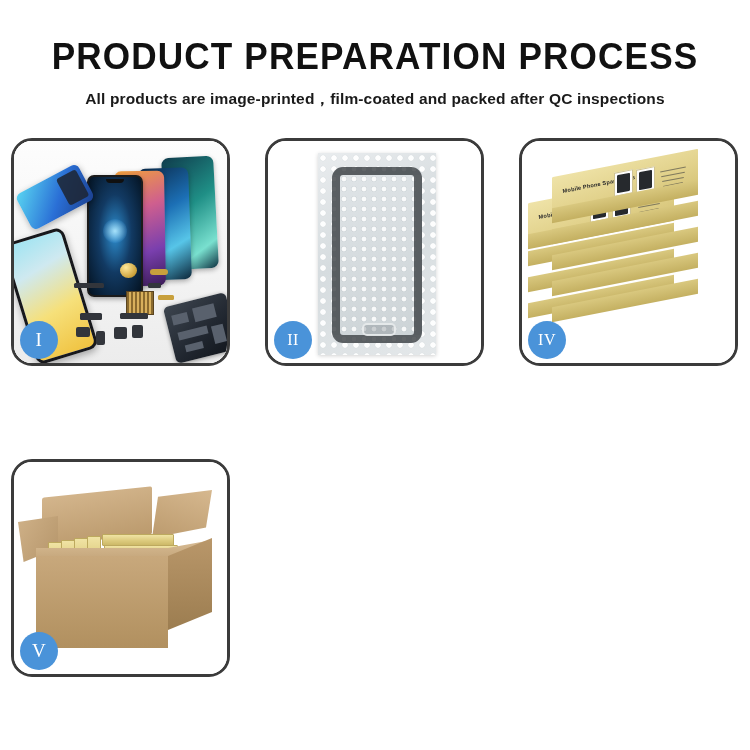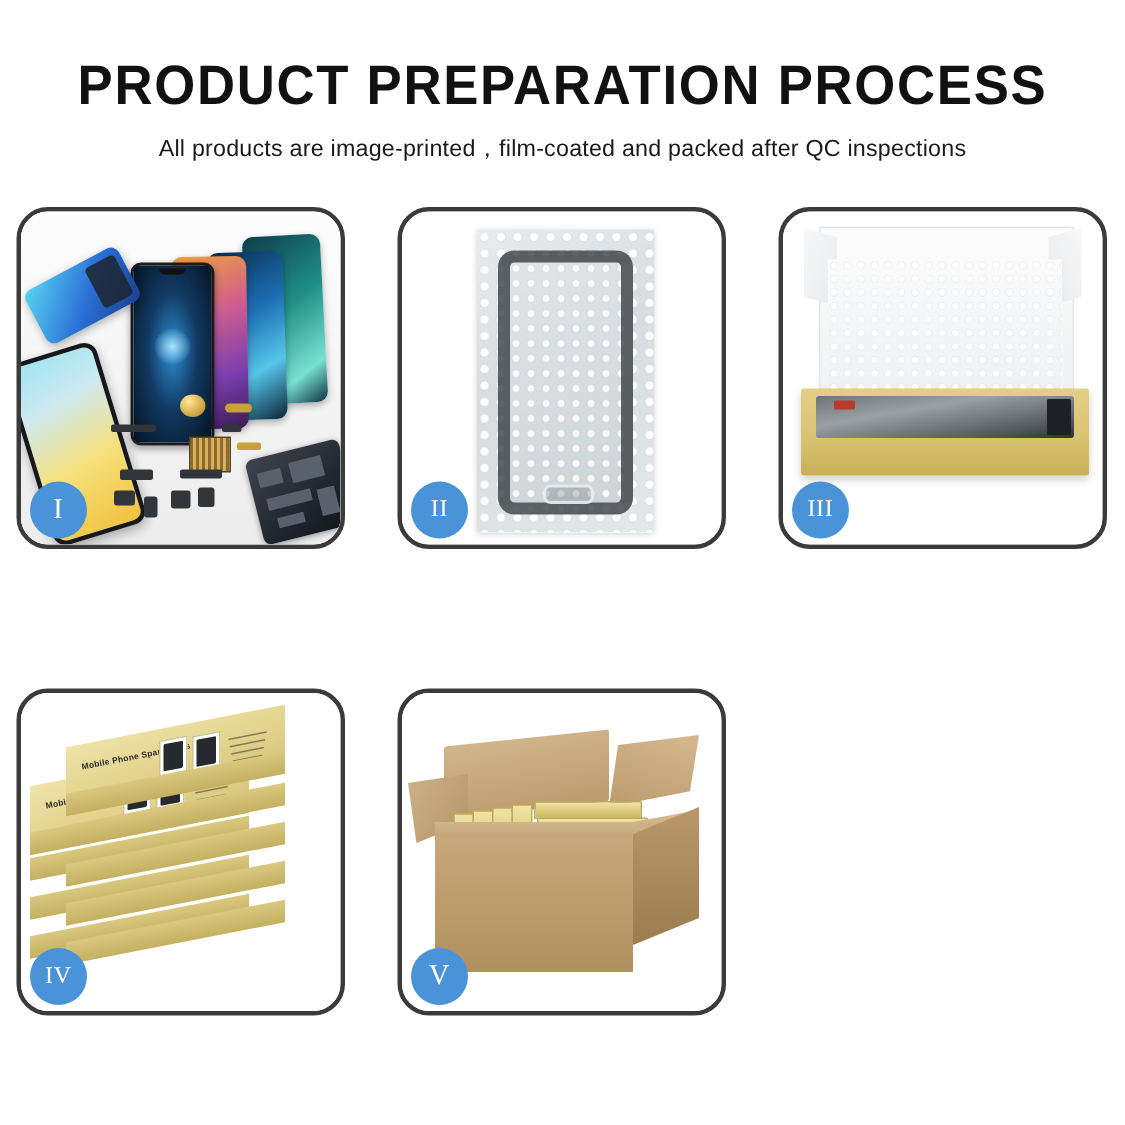--- a/index.html
+++ b/index.html
@@ -12,21 +12,21 @@
 
   
   .header{position:absolute;left:0;top:0;width:750px;text-align:center;}
   .title{
     font-size:37px;font-weight:bold;color:#111111;
     letter-spacing:1.2px;line-height:1;
     margin-top:38px;transform:scaleX(0.95);
     white-space:nowrap;
   }
   .subtitle{
-    font-size:15.5px;font-weight:normal;color:#1a1a1a;
+    font-size:15.5px;font-weight:bold;color:#1a1a1a;
     letter-spacing:0.15px;margin-top:14px;white-space:nowrap;
   }
 
   
   .grid{
     position:absolute;left:11px;top:138px;
     width:728px;height:540px;
     display:grid;
     grid-template-columns:219px 219px 219px;
     grid-template-rows:228px 218px;
@@ -248,34 +248,20 @@
           <div class="glass">
             <span class="homebtn"></span>
           </div>
         </div>
       </div>
       <div class="badge wide">
         <span>II</span>
       </div>
     </div>
 
-    <div class="panel">
-      <div class="stage">
-        <div class="p3lid"></div>
-        <div class="p3earL"></div>
-        <div class="p3earR"></div>
-        <div class="p3foam"></div>
-        <div class="p3tray">
-          <span class="p3part"></span>
-        </div>
-      </div>
-      <div class="badge wide">
-        <span>III</span>
-      </div>
-    </div>
 
     <div class="panel">
       <div class="stage">
 
         <div class="stk" style="left:6px;top:48px;">
           <div class="bx" style="left:0;top:0;">
             <span class="bxtop" style="left:0;top:0;"></span>
             <span class="bxlbl" style="left:10px;top:18px;transform:rotate(-11deg);">Mobile Phone Spare Parts</span>
             <span class="bximg" style="left:62px;top:8px;width:17px;height:22px;transform:skewY(-11deg);">
                 <i></i>

